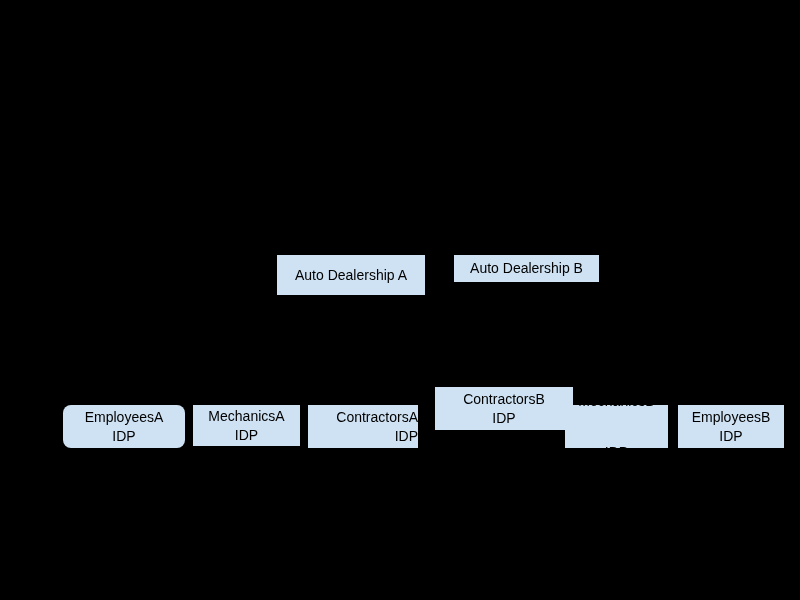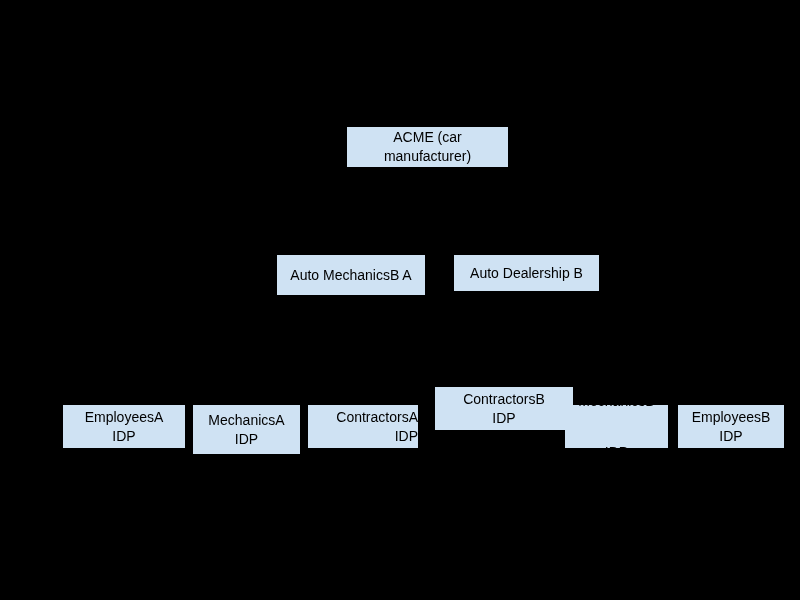--- a/index.html
+++ b/index.html
@@ -31,40 +31,36 @@
     text-align: center;
     box-sizing: border-box;
   }
   .node .line {
     display: block;
     white-space: nowrap;
   }
   
   .n-acme          { left: 347px; top: 127px; width: 161px; height: 40px; }
   .n-dealership-a  { left: 277px; top: 255px; width: 148px; height: 40px; }
-  .n-dealership-b  { left: 454px; top: 255px; width: 145px; height: 36px; align-items: center; }
-  .n-employees-a   { left:  63px; top: 405px; width: 122px; height: 43px; }
-  .n-mechanics-a   { left: 193px; top: 405px; width: 107px; height: 49px; }
+  .n-dealership-b  { left: 454px; top: 255px; width: 145px; height: 27px; align-items: center; }
+  .n-employees-a   { left:  63px; top: 405px; width: 122px; height: 43px; border-radius: 8px; }
+  .n-mechanics-a   { left: 193px; top: 405px; width: 107px; height: 41px; }
   .n-contractors-a { left: 308px; top: 405px; width: 110px; height: 43px; align-items: flex-end; }
   .n-contractors-b { left: 435px; top: 387px; width: 138px; height: 43px; }
   .n-mechanics-b   { left: 565px; top: 405px; width: 103px; height: 43px; gap: 32px; }
   .n-employees-b   { left: 678px; top: 405px; width: 106px; height: 43px; }
 </style>
 </head>
 <body>
 
 <div class="canvas">
 
-  <div class="node n-acme">
-    <span class="line">ACME (car</span>
-    <span class="line">manufacturer)</span>
-  </div>
 
   <div class="node n-dealership-a">
-    <span class="line">Auto MechanicsB A</span>
+    <span class="line">Auto Dealership A</span>
   </div>
 
   <div class="node n-dealership-b">
     <span class="line">Auto Dealership B</span>
   </div>
 
   <div class="node n-employees-a">
     <span class="line">EmployeesA</span>
     <span class="line">IDP</span>
   </div>

